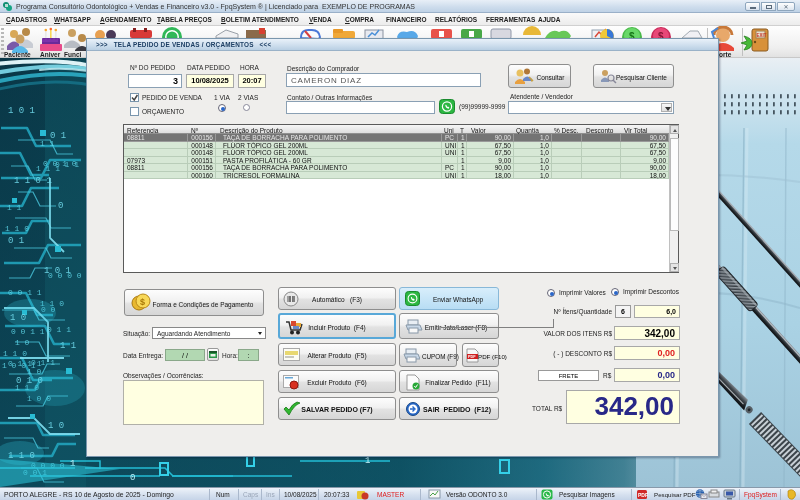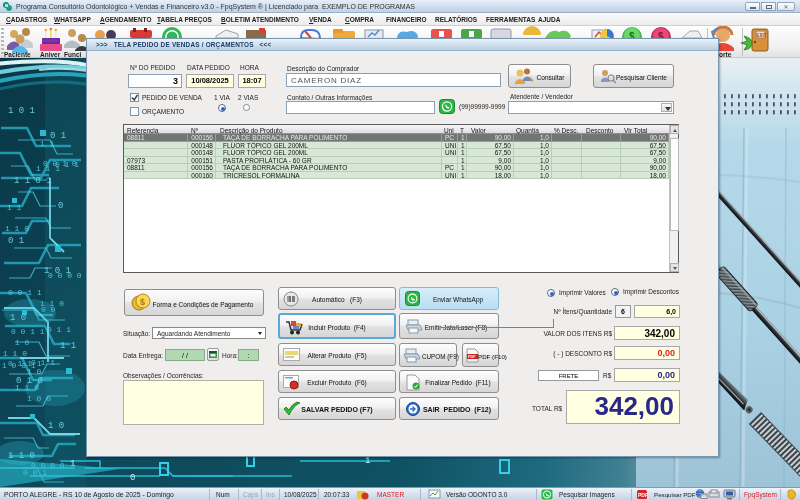--- a/index.html
+++ b/index.html
@@ -501,39 +501,39 @@
     <div class="abs" style="left:0;top:0;width:631px;height:12px;
       background:linear-gradient(#e9f1f9,#cfdfee 55%,#b9cfe3);border-bottom:1px solid #9ab2c8;">
       <div class="lbl" style="left:9px;top:2px;font-size:6.4px;font-weight:bold;color:#1c3e63;letter-spacing:0.2px;">&gt;&gt;&gt;&nbsp;&nbsp;&nbsp;TELA PEDIDO DE VENDAS / ORÇAMENTOS&nbsp;&nbsp;&nbsp;&lt;&lt;&lt;</div>
     </div>
 
     <div class="lbl" style="left:43px;top:25px;">Nº DO PEDIDO</div>
     <div class="lbl" style="left:100px;top:25px;">DATA PEDIDO</div>
     <div class="lbl" style="left:153px;top:25px;">HORA</div>
     <div class="fld" style="left:41px;top:35px;width:54px;height:14px;font-size:9px;font-weight:bold;text-align:right;line-height:12px;padding-right:3px;">3</div>
     <div class="yfld" style="left:99px;top:35px;width:48px;height:14px;font-size:7.5px;font-weight:bold;text-align:center;line-height:12px;">10/08/2025</div>
-    <div class="yfld" style="left:151px;top:35px;width:28px;height:14px;font-size:7.5px;font-weight:bold;text-align:center;line-height:12px;">18:07</div>
+    <div class="yfld" style="left:151px;top:35px;width:28px;height:14px;font-size:7.5px;font-weight:bold;text-align:center;line-height:12px;">20:07</div>
 
     <div class="abs" style="left:43px;top:54px;width:9px;height:9px;background:#fff;border:1px solid #7a96ad;">
       <svg width="9" height="9" style="display:block;position:absolute;left:-1px;top:-1px;">
           <path d="M2,4.5 l2.2,2.5 3.2,-5" stroke="#444" stroke-width="1.5" fill="none"></path>
         </svg>
     </div>
     <div class="lbl" style="left:55px;top:55px;">PEDIDO DE VENDA</div>
     <div class="abs" style="left:43px;top:67.5px;width:9px;height:9px;background:#fff;border:1px solid #7a96ad;"></div>
     <div class="lbl" style="left:55px;top:68.5px;">ORÇAMENTO</div>
     <div class="lbl" style="left:127px;top:55px;">1 VIA</div>
     <div class="lbl" style="left:151px;top:55px;">2 VIAS</div>
     <div class="abs" style="left:131px;top:64.5px;width:8px;height:8px;background:#fff;border:1px solid #667;border-radius:50%;">
       <div class="abs" style="left:2px;top:2px;width:4px;height:4px;background:#2a66c8;border-radius:50%;"></div>
       </div>
     <div class="abs" style="left:155.5px;top:64.5px;width:7px;height:7px;background:#fff;border:1px solid #889;border-radius:50%;"></div>
 
     <div class="lbl" style="left:200px;top:26px;">Descrição do Comprador</div>
-    <div class="fld" style="left:199px;top:34px;width:215px;height:14px;font-size:8px;color:#555;letter-spacing:0.8px;line-height:13px;padding-left:4px;">CAMERON DIAZ</div>
+    <div class="fld" style="left:199px;top:34px;width:195px;height:14px;font-size:8px;color:#555;letter-spacing:0.8px;line-height:13px;padding-left:4px;">CAMERON DIAZ</div>
     <div class="lbl" style="left:200px;top:55px;">Contato / Outras Informações</div>
     <div class="fld" style="left:199px;top:62px;width:149px;height:13px;"></div>
     <svg width="17" height="16" style="position:absolute;left:352px;top:60px;">
       <rect x="0.5" y="0.5" width="15" height="14" rx="3" fill="#2cb742" stroke="#1a8a2e"></rect>
       <circle cx="8" cy="7.5" r="4.6" fill="none" stroke="#fff" stroke-width="1.2"></circle>
       <path d="M6.3,5.8 q0,3.6 3.4,4 l0.6,-1.3 -1.3,-1 -0.6,0.4 -1,-1.3 0.4,-0.6 z" fill="#fff"></path>
     </svg>
     <div class="lbl" style="left:372px;top:64px;font-size:6.5px;">(99)99999-9999</div>
 
     <div class="btn" style="left:421px;top:25px;width:63px;height:24px;">

